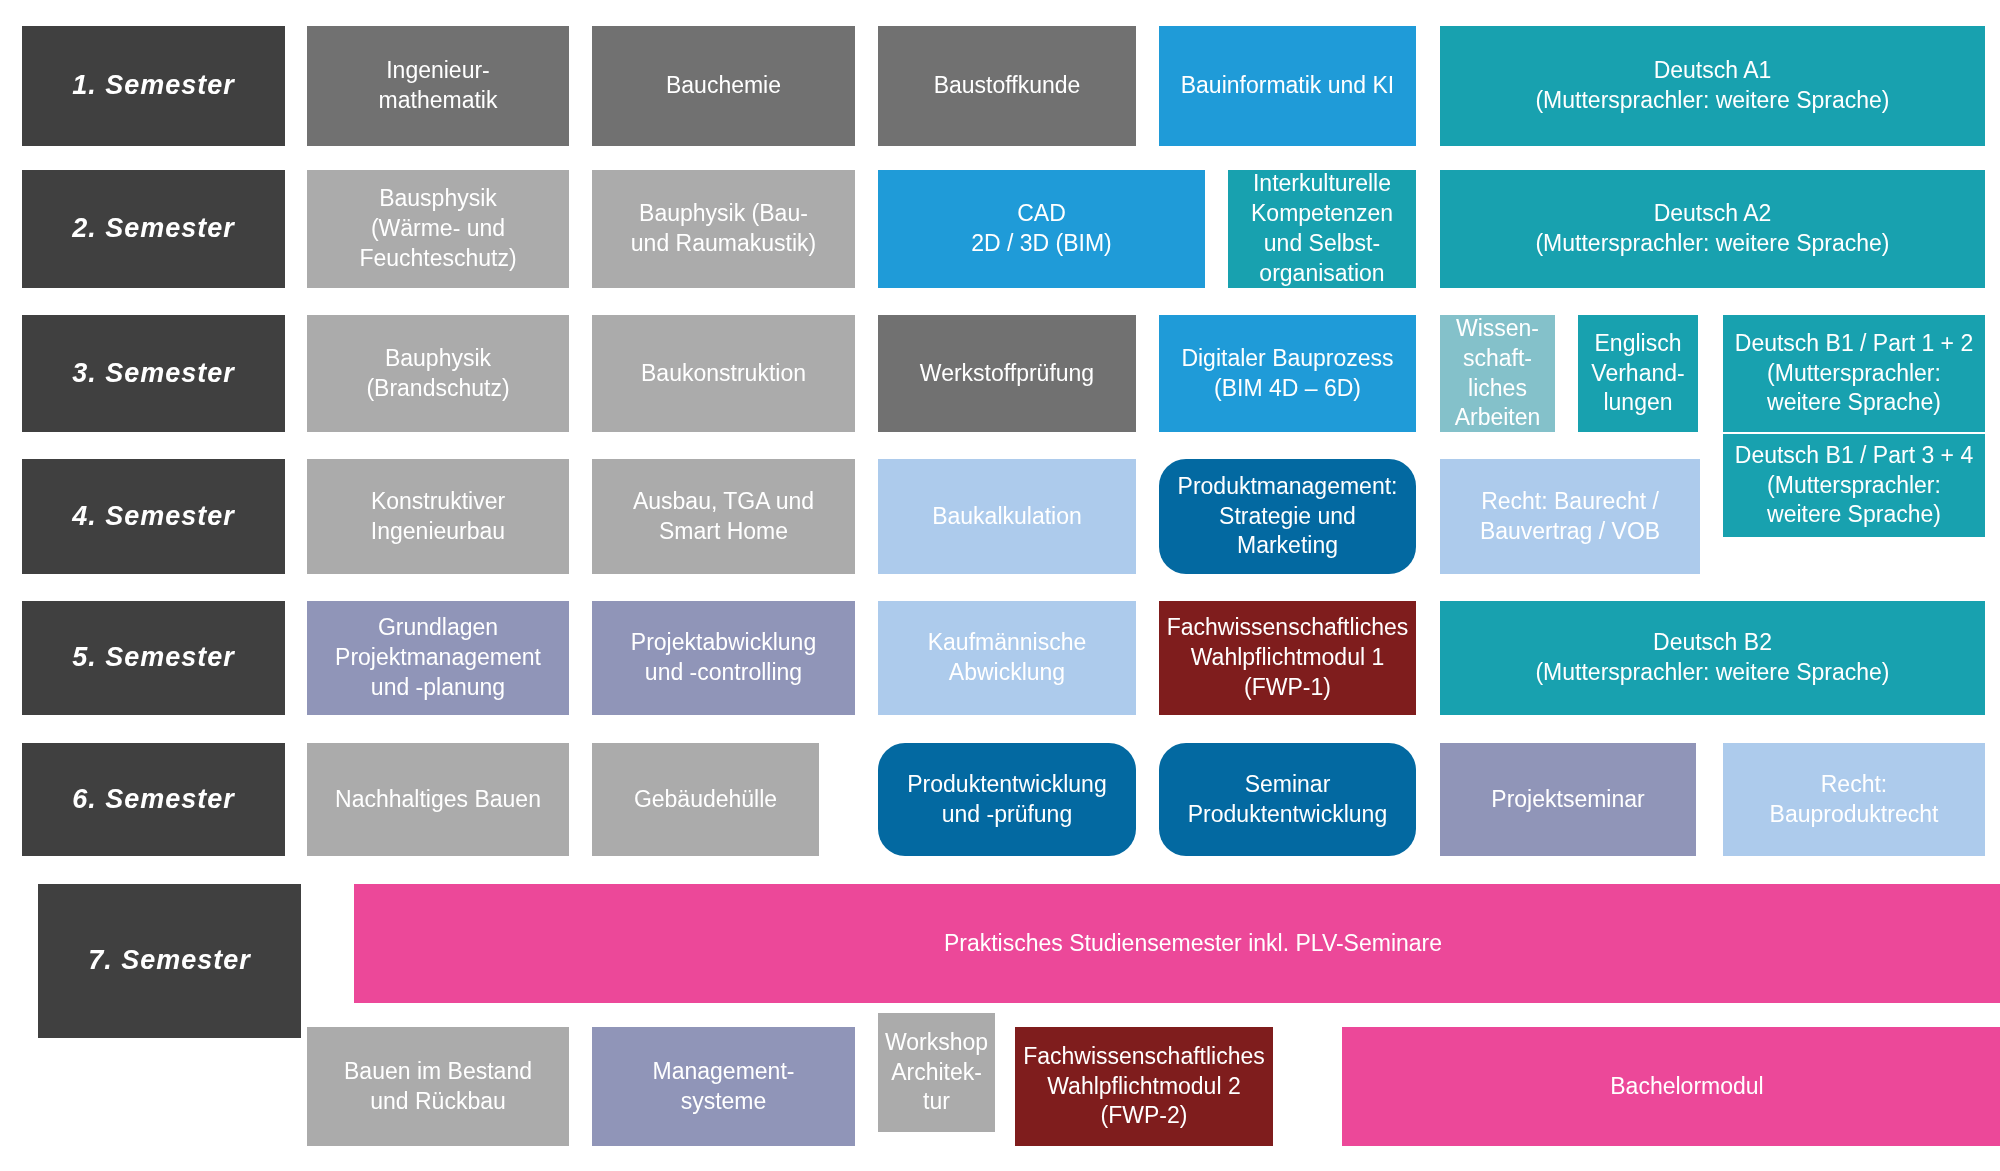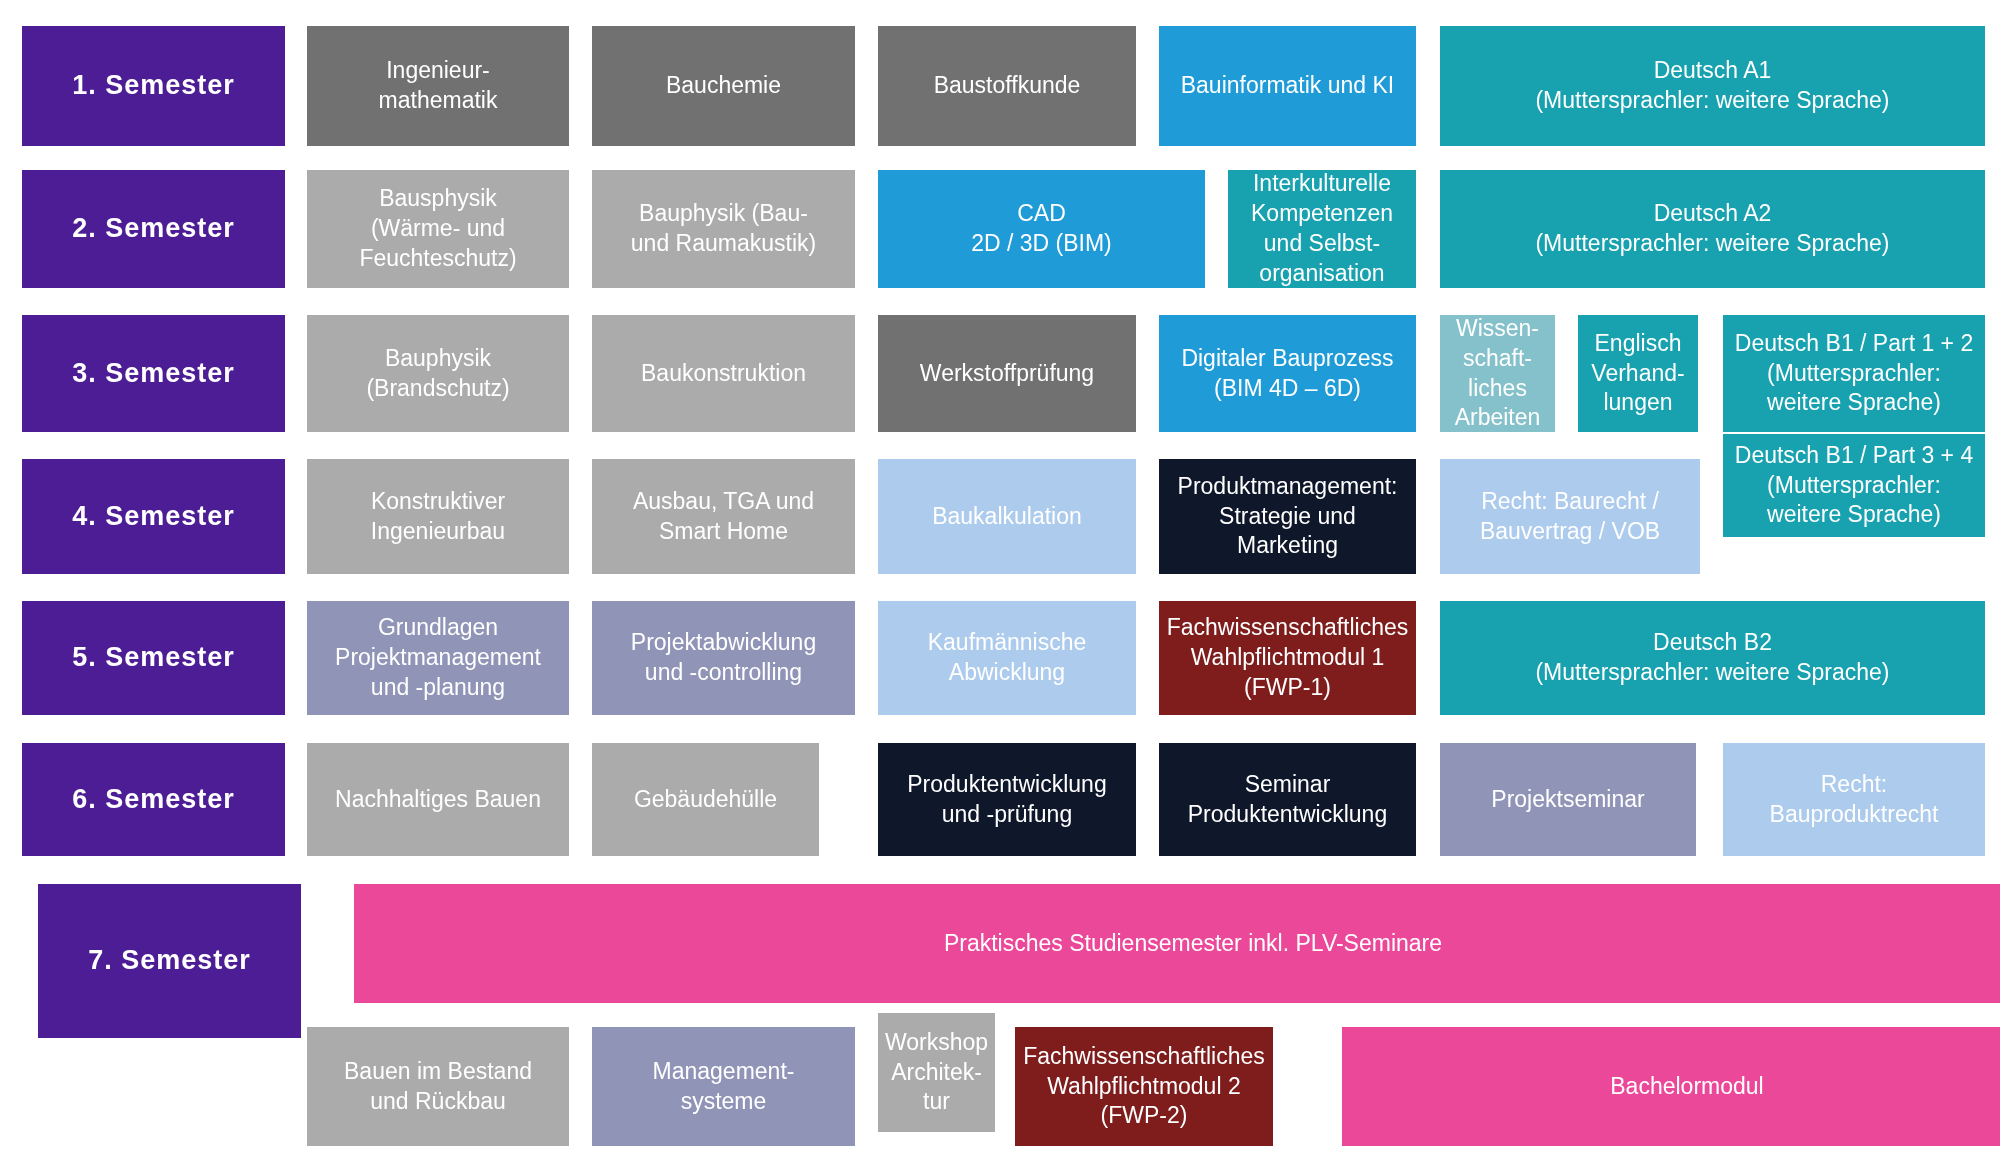--- a/index.html
+++ b/index.html
@@ -21,24 +21,24 @@
     line-height:1.3;
     white-space:pre-line;
     box-sizing:border-box;
     padding:4px 8px;
   }
   .sem{
     font-size:27px;
     font-weight:700;
     letter-spacing:1px;
   }
-  .c-navy      {background:#4c1d95;}
+  .c-navy      {background:#404040;font-style:italic;}
   .c-dark      {background:#717171;}
   .c-mid       {background:#ababab;}
-  .c-lightgray {background:#0f172a;}
+  .c-lightgray {background:#0369a1;border-radius:27px;}
   .c-blue      {background:#1f9bd8;}
   .c-teal      {background:#18a1af;}
   .c-paleteal  {background:#84c1ca;}
   .c-fwp       {background:#7f1d1d;}
   .c-muted     {background:#ec4899;margin-left:47px;}
   .c-lightblue {background:#adcbec;}
   .c-lavender  {background:#9095b8;}
 </style>
 </head>
 <body>

